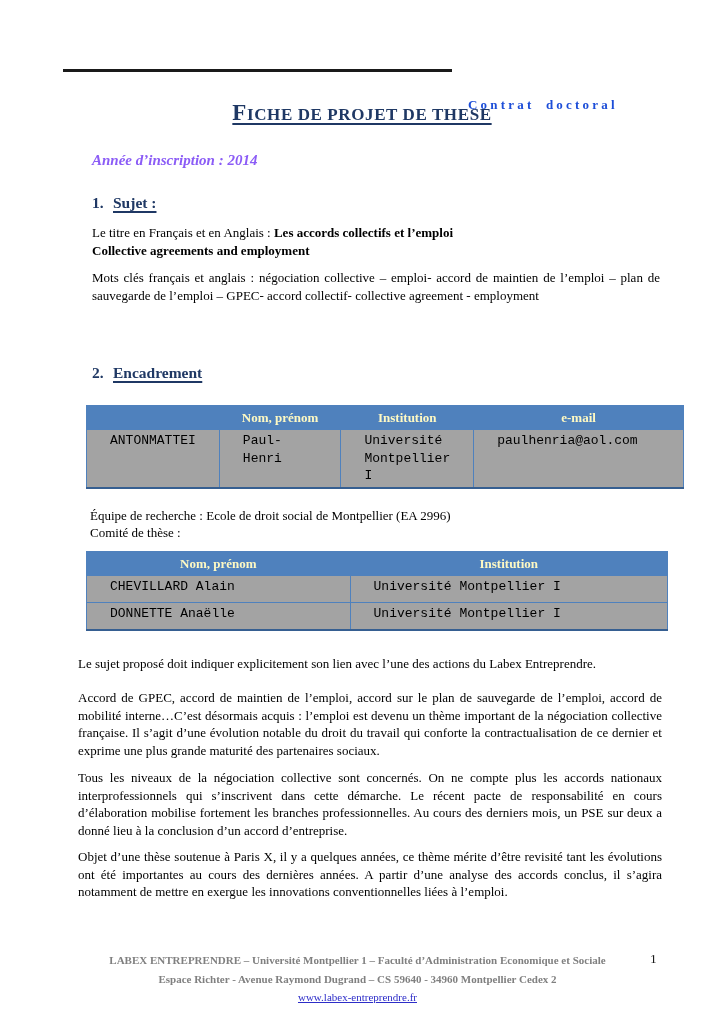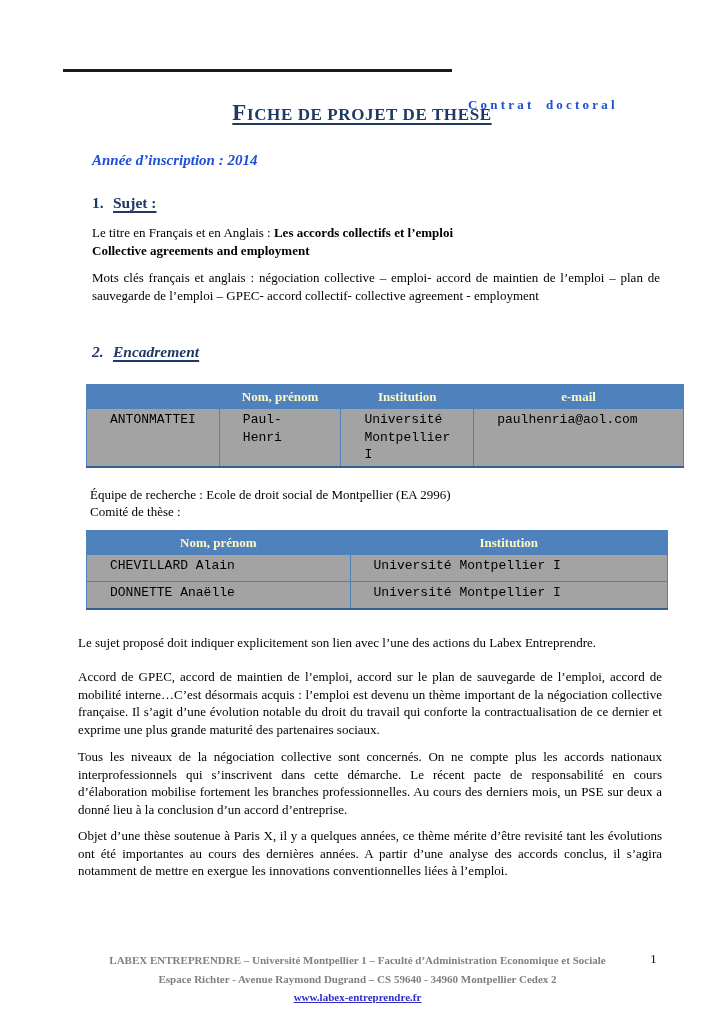--- a/index.html
+++ b/index.html
@@ -28,28 +28,28 @@
   .content { position:absolute; left:0; top:96px; width:724px; }
   h1.doc-title {
     margin:8px 30px 0 30px; text-align:center; color:#1f3864; font-weight:bold;
     font-size:17px; letter-spacing:0.6px;
     text-decoration:underline; text-decoration-thickness:1.5px; text-underline-offset:3px;
     line-height:18px;
   }
   h1.doc-title .cap { font-size:23px; }
   .year-line {
     margin:27px 0 0 92px; font-size:15px; font-weight:bold; font-style:italic;
-    color:#1d4ed8; line-height:18px;
+    color:#8b5cf6; line-height:18px;
   }
   
   h2.sec { margin:0 0 0 92px; font-size:15.5px; font-weight:bold; color:#1f3864; line-height:19px; }
   h2.sec .num { display:inline-block; width:21px; text-decoration:none; }
   h2.sec .sec-text { text-decoration:underline; text-decoration-thickness:1.5px; text-underline-offset:3px; }
   h2.sec1 { margin-top:24px; }
-  h2.sec2 { margin-top:38px;font-style:italic; }
+  h2.sec2 { margin-top:59px; }
   h2.sec3 { margin-top:30px; }
   
   .body-text { font-size:13px; line-height:17.5px; }
   p.titles { margin:12px 68px 0 92px; }
   p.keywords { margin:10px 64px 0 92px; text-align:justify; }
   p.plain { margin:0 62px 0 90px; }
   p.equipe { margin-top:18px; }
   p.comite { }
   p.intro { margin:24px 62px 0 78px; }
   p.para { margin:0 62px 0 78px; text-align:justify; }
@@ -74,21 +74,21 @@
   table.t1 col.c1 { width:102px; } table.t1 col.c2 { width:160px; }
   table.t1 col.c3 { width:102px; } table.t1 col.c4 { width:234px; }
   table.t2 col.c1 { width:264px; } table.t2 col.c2 { width:318px; }
   table.t2 td { height:22px; }
   
   .footer {
     position:absolute; left:65px; top:951px; width:585px; text-align:center;
     color:#808080; font-size:11px; line-height:18.5px; font-weight:bold;
     font-family:"Liberation Serif", serif;
   }
-  .footer a.site-link { color:#2d2dc8; text-decoration:underline; font-weight:bold; }
+  .footer a.site-link { color:#2d2dc8; text-decoration:underline; font-weight:normal; }
   .page-num { position:absolute; left:650px; top:951px; font-size:13.5px; color:#1a1a1a; }
 </style>
 </head>
 <body>
 
 <div class="page">
 
   <div class="header-rule"></div>
   <div class="doc-type">Contrat doctoral</div>
 

